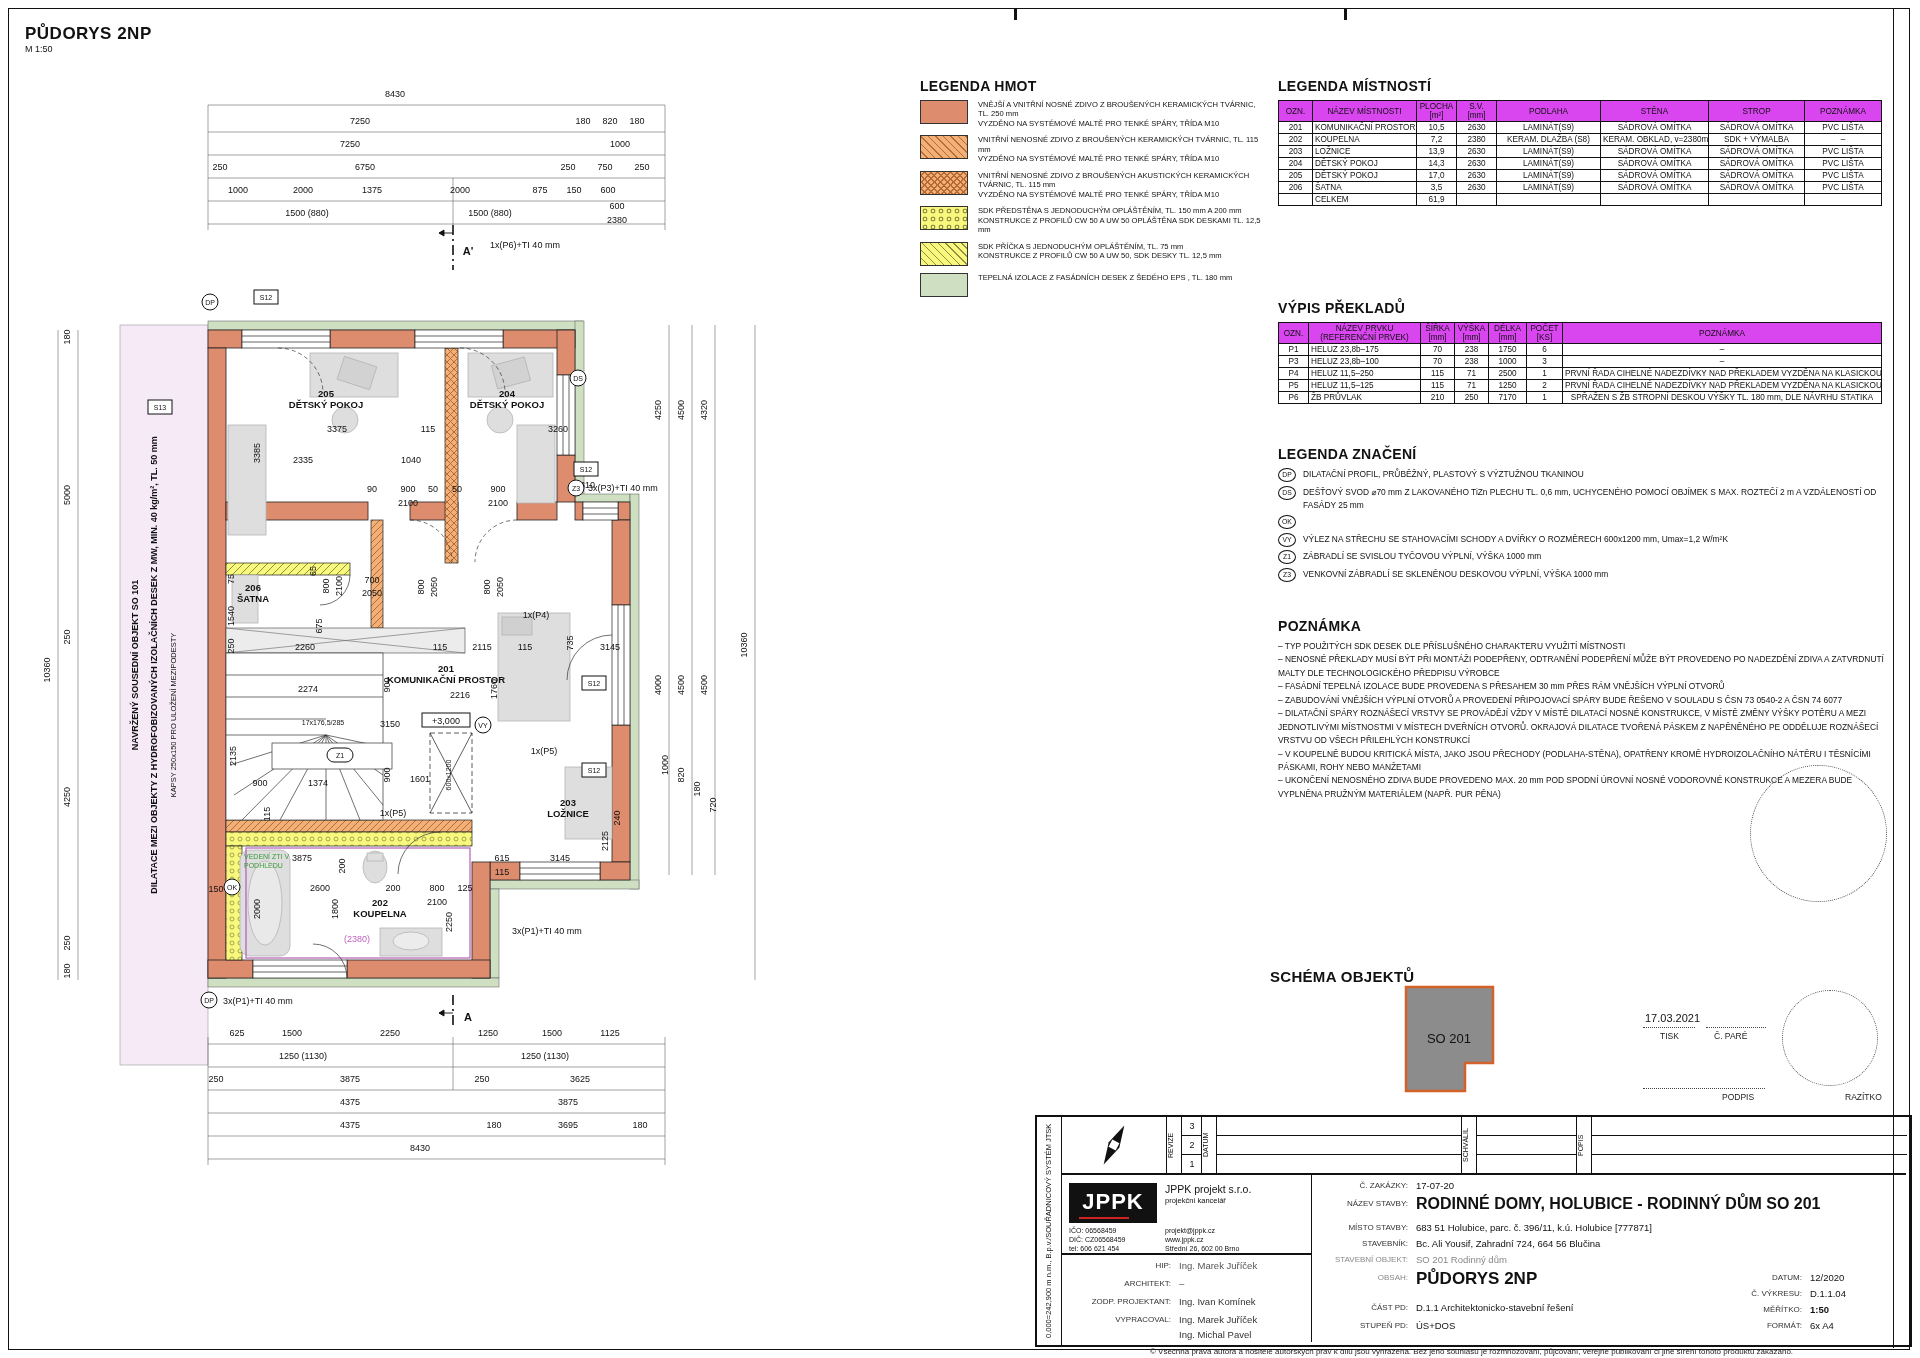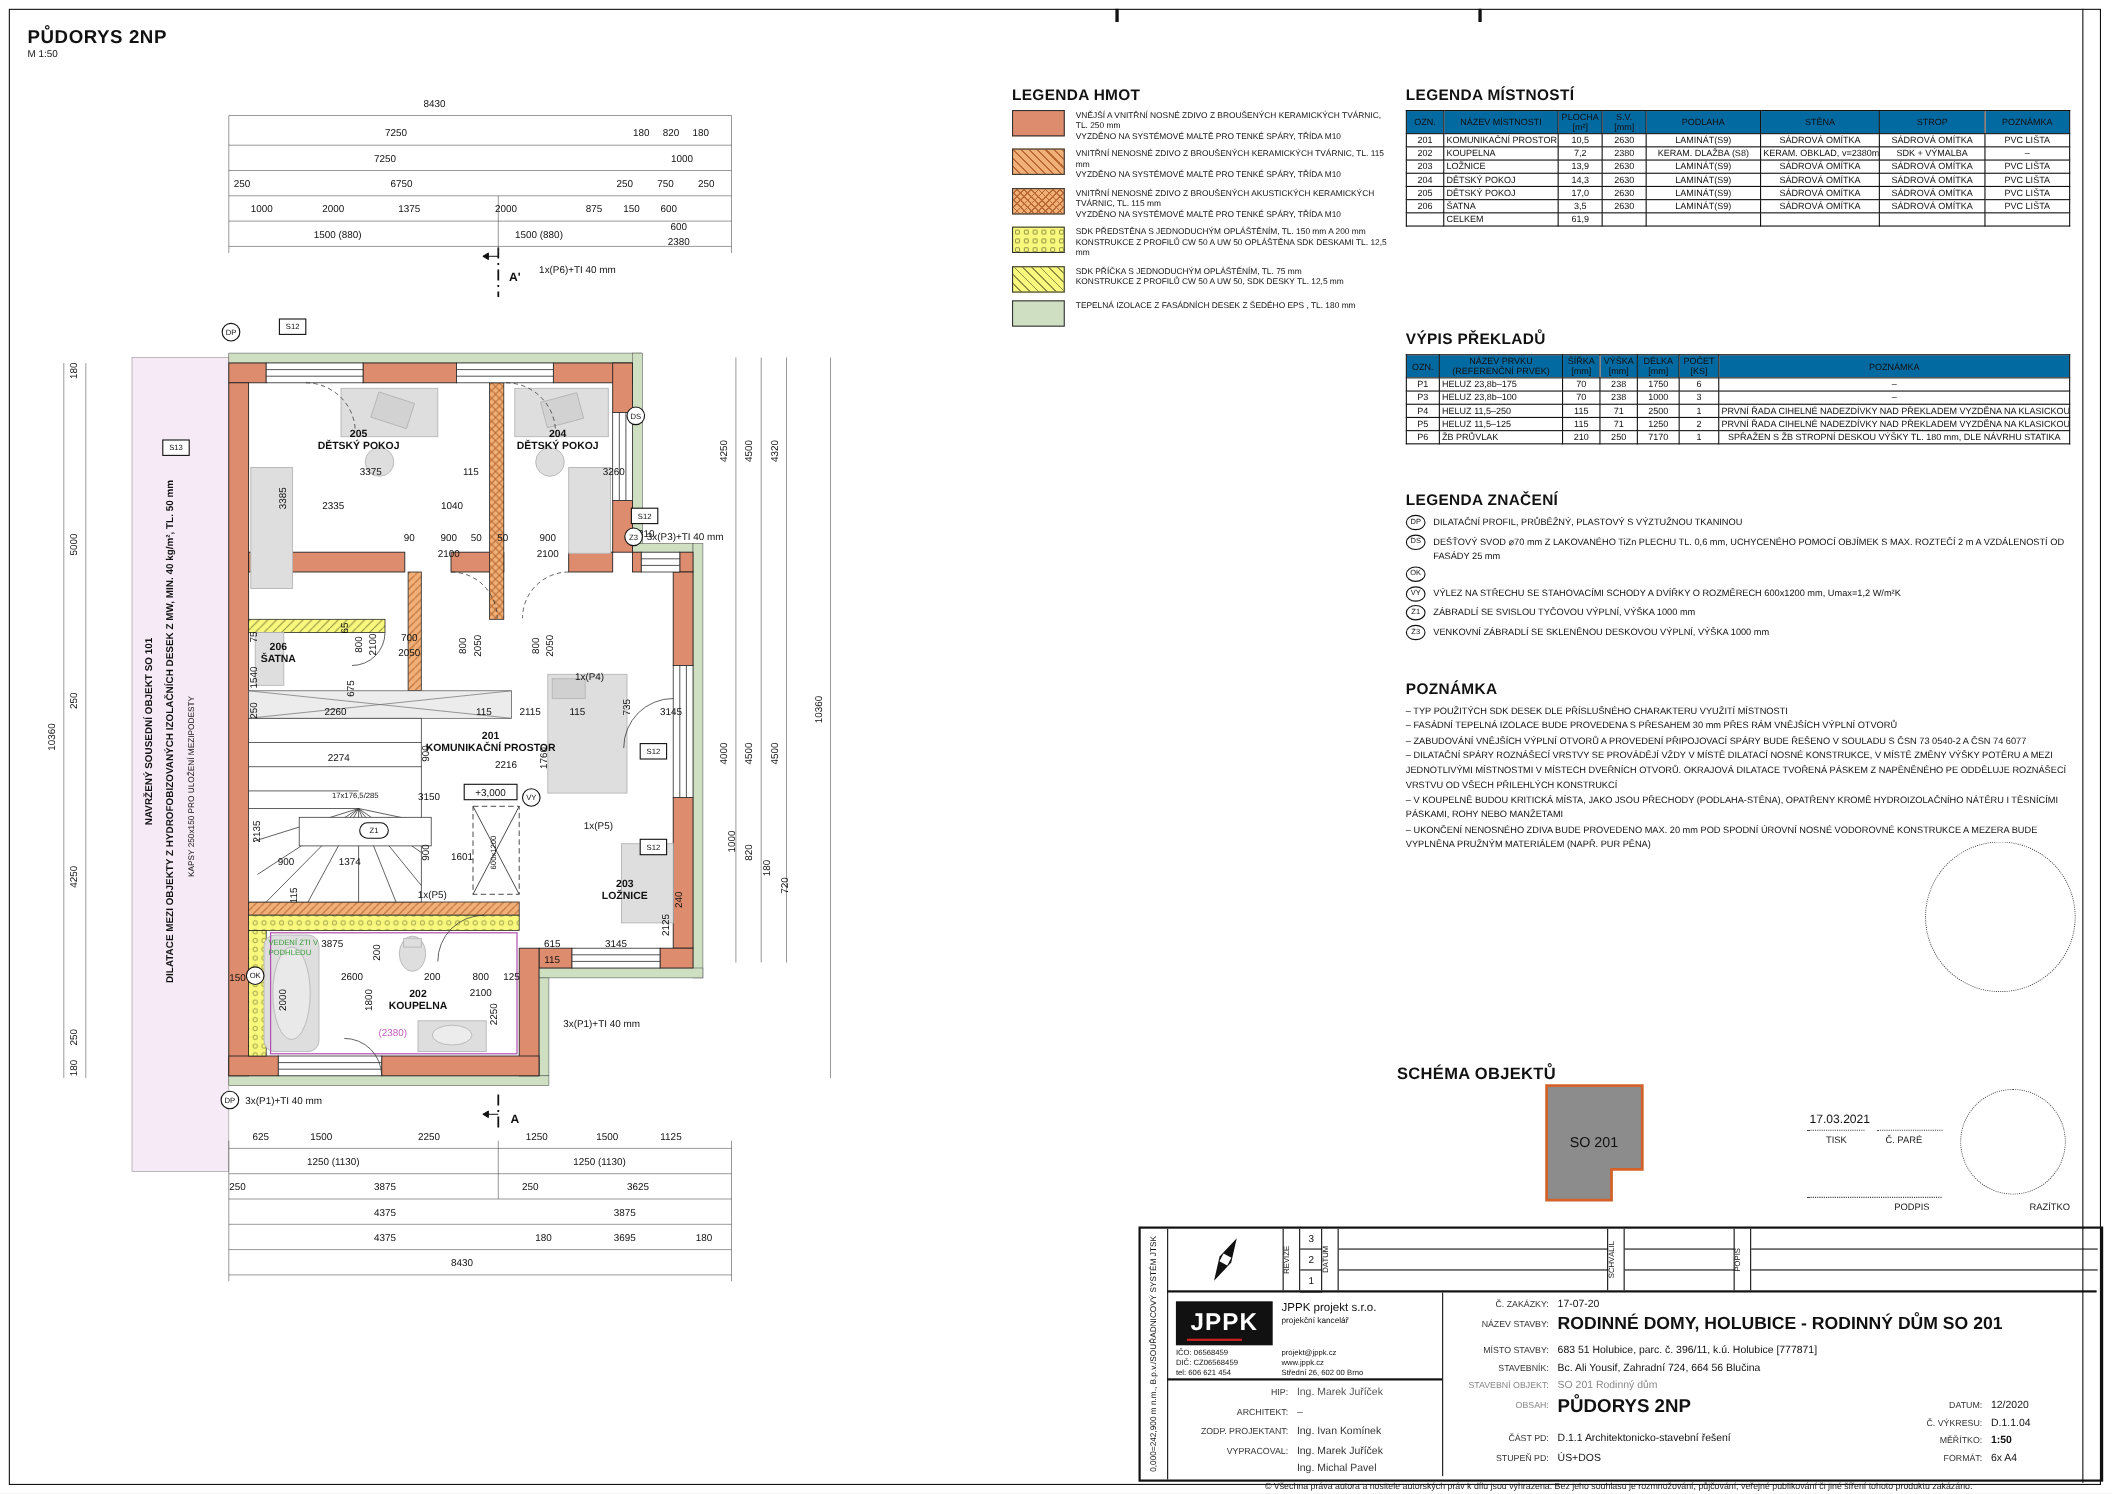--- a/index.html
+++ b/index.html
@@ -20,21 +20,21 @@
   .sw-solid-salmon{background:#de8c6e;}
   .sw-hatch-orange{background:#f0b078;background-image:repeating-linear-gradient(45deg,rgba(0,0,0,0) 0 4px,#b96a33 4px 5.3px);}
   .sw-cross-orange{background:#f0b078;background-image:repeating-linear-gradient(45deg,rgba(0,0,0,0) 0 3.5px,#b96a33 3.5px 4.6px),repeating-linear-gradient(-45deg,rgba(0,0,0,0) 0 3.5px,#b96a33 3.5px 4.6px);}
   .sw-dots-yellow{background:#f8f87c;background-image:radial-gradient(circle at 4px 4px,rgba(0,0,0,0) 1.4px,#8e8e45 1.6px 2.4px,rgba(0,0,0,0) 2.6px);background-size:8px 8px;}
   .sw-hatch-yellow{background:#f8f87c;background-image:repeating-linear-gradient(45deg,rgba(0,0,0,0) 0 4.5px,#8e8e45 4.5px 5.6px);}
   .sw-solid-green{background:#cfe0c2;}
   .lh-text{font-size:7.6px;line-height:1.25;}
   
   table{border-collapse:collapse;table-layout:fixed;width:100%;}
   th,td{border:1px solid #111;font-size:8.2px;padding:1px 2px;text-align:center;overflow:hidden;white-space:nowrap;}
-  th{background:#0369a1;font-weight:normal;white-space:pre-line;font-size:8.2px;}
+  th{background:#d946ef;font-weight:normal;white-space:pre-line;font-size:8.2px;}
   td.l{text-align:left;}
   #tab-mistnosti{left:1278px;top:78px;width:604px;}
   #tab-preklady{left:1278px;top:300px;width:604px;}
   .sect-title{font-size:14px;font-weight:bold;letter-spacing:.3px;margin-bottom:6px;}
   
   #legenda-znaceni{left:1278px;top:446px;width:612px;}
   .zn-row{display:flex;margin-bottom:3.5px;}
   .zn-code{flex:0 0 16px;height:12px;border:1px solid #111;border-radius:50%;font-size:6.8px;line-height:12px;text-align:center;margin-right:7px;margin-top:0px;}
   .zn-lines{font-size:8.4px;line-height:1.55;}
   #poznamka{left:1278px;top:618px;width:614px;}
@@ -674,20 +674,21 @@
             <div>VENKOVNÍ ZÁBRADLÍ SE SKLENĚNOU DESKOVOU VÝPLNÍ, VÝŠKA 1000 mm</div>
           </div>
         </div>
       </div>
 </div>
 
 <div class="abs" id="poznamka">
   <div class="sect-title">POZNÁMKA</div>
   <div>
         <div class="pz-line">–  TYP POUŽITÝCH SDK DESEK DLE PŘÍSLUŠNÉHO CHARAKTERU VYUŽITÍ MÍSTNOSTI</div>
+        <div class="pz-line">–  NENOSNÉ PŘEKLADY MUSÍ BÝT PŘI MONTÁŽI PODEPŘENY, ODTRANĚNÍ PODEPŘENÍ MŮŽE BÝT PROVEDENO PO NADEZDĚNÍ ZDIVA A ZATVRDNUTÍ MALTY DLE TECHNOLOGICKÉHO PŘEDPISU VÝROBCE</div>
         <div class="pz-line">–  FASÁDNÍ TEPELNÁ IZOLACE BUDE PROVEDENA S PŘESAHEM 30 mm PŘES RÁM VNĚJŠÍCH VÝPLNÍ OTVORŮ</div>
         <div class="pz-line">–  ZABUDOVÁNÍ VNĚJŠÍCH VÝPLNÍ OTVORŮ A PROVEDENÍ PŘIPOJOVACÍ SPÁRY BUDE ŘEŠENO V SOULADU S ČSN 73 0540-2 A ČSN 74 6077</div>
         <div class="pz-line">–  DILATAČNÍ SPÁRY ROZNÁŠECÍ VRSTVY SE PROVÁDĚJÍ VŽDY V MÍSTĚ DILATACÍ NOSNÉ KONSTRUKCE, V MÍSTĚ ZMĚNY VÝŠKY POTĚRU A MEZI JEDNOTLIVÝMI MÍSTNOSTMI V MÍSTECH DVEŘNÍCH OTVORŮ. OKRAJOVÁ DILATACE TVOŘENÁ PÁSKEM Z NAPĚNĚNÉHO PE ODDĚLUJE ROZNÁŠECÍ VRSTVU OD VŠECH PŘILEHLÝCH KONSTRUKCÍ</div>
         <div class="pz-line">–  V KOUPELNĚ BUDOU KRITICKÁ MÍSTA, JAKO JSOU PŘECHODY (PODLAHA-STĚNA), OPATŘENY KROMĚ HYDROIZOLAČNÍHO NÁTĚRU I TĚSNÍCÍMI PÁSKAMI, ROHY NEBO MANŽETAMI</div>
         <div class="pz-line">–  UKONČENÍ NENOSNÉHO ZDIVA BUDE PROVEDENO MAX. 20 mm POD SPODNÍ ÚROVNÍ NOSNÉ VODOROVNÉ KONSTRUKCE A MEZERA BUDE VYPLNĚNA PRUŽNÝM MATERIÁLEM (NAPŘ. PUR PĚNA)</div>
       </div>
 </div>
 
 <div class="abs h2" id="schema-title">SCHÉMA OBJEKTŮ</div>
 <svg class="abs" style="left:1403px;top:983px" width="100" height="115">

